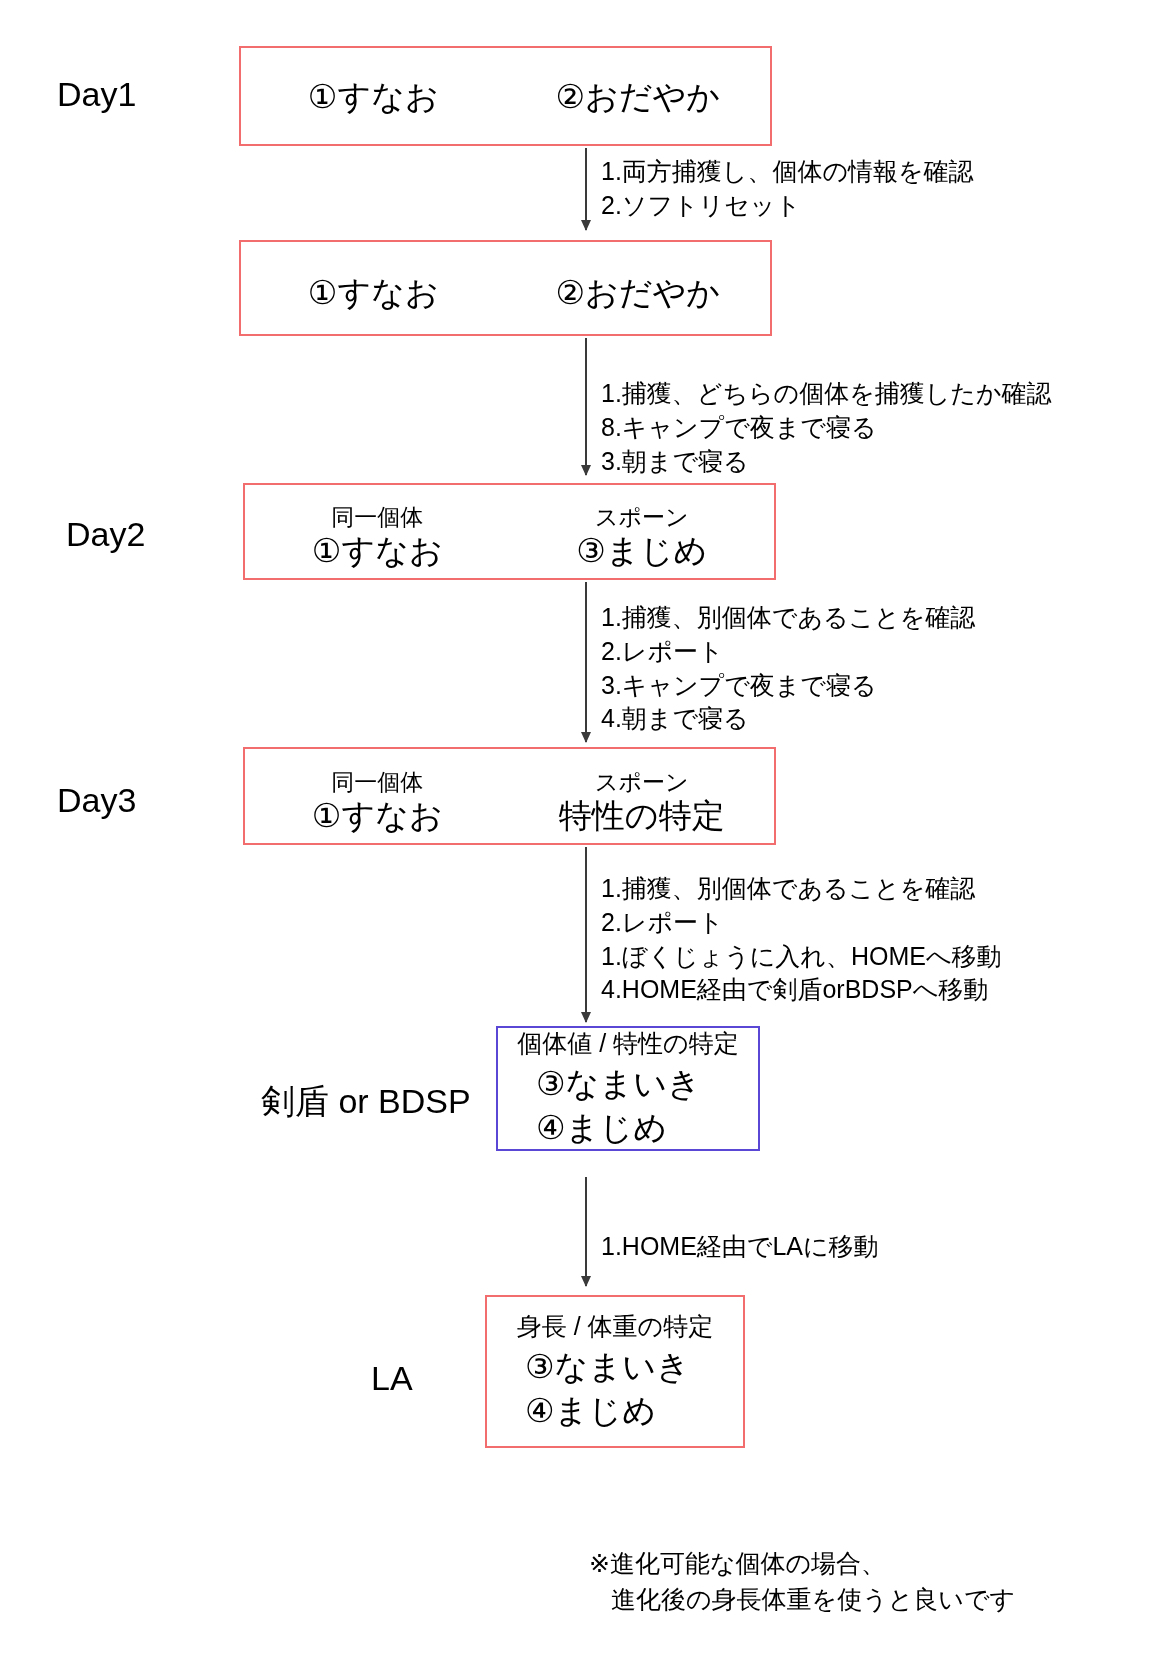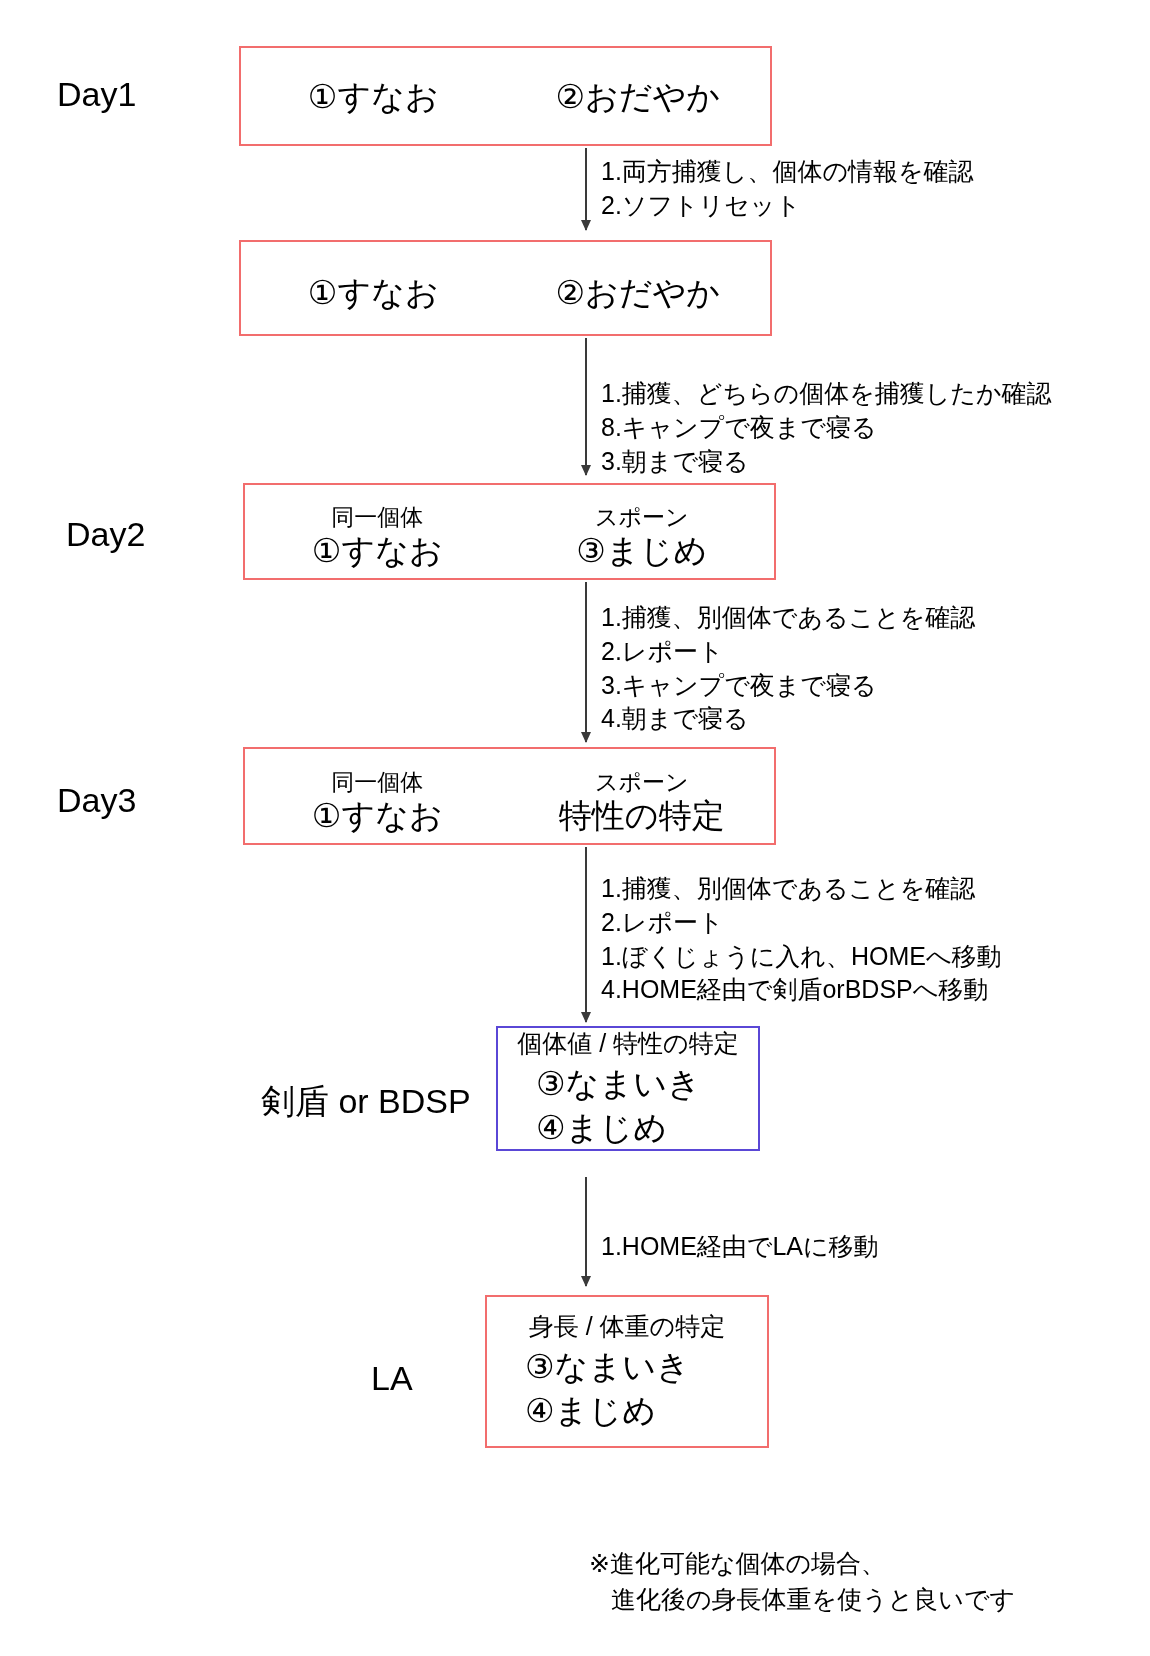--- a/index.html
+++ b/index.html
@@ -226,21 +226,21 @@
     </div>
   </div>
 
   <div class="arrow" style="left:585px; top:1177px; height:109px;"></div>
   <div class="steps" style="left:601px; top:1219px;margin-top:11px;">
     <div>1.HOME経由でLAに移動</div>
   </div>
 
   <div class="stage-label" style="left:371px; top:1360px;">LA</div>
 
-  <div class="box red" style="left:446px; top:1295px; width:284px; height:153px;">
+  <div class="box red" style="left:446px; top:1295px; width:260px; height:153px;">
     <div class="box-stack">
       <span class="stack-caption">身長 / 体重の特定</span>
       <span class="stack-entry">③なまいき</span>
       <span class="stack-entry">④まじめ</span>
     </div>
   </div>
 
   <div class="footnote" style="left:589px; top:1546px;">
     <div>※進化可能な個体の場合、</div>
     <div class="indent">進化後の身長体重を使うと良いです</div>

